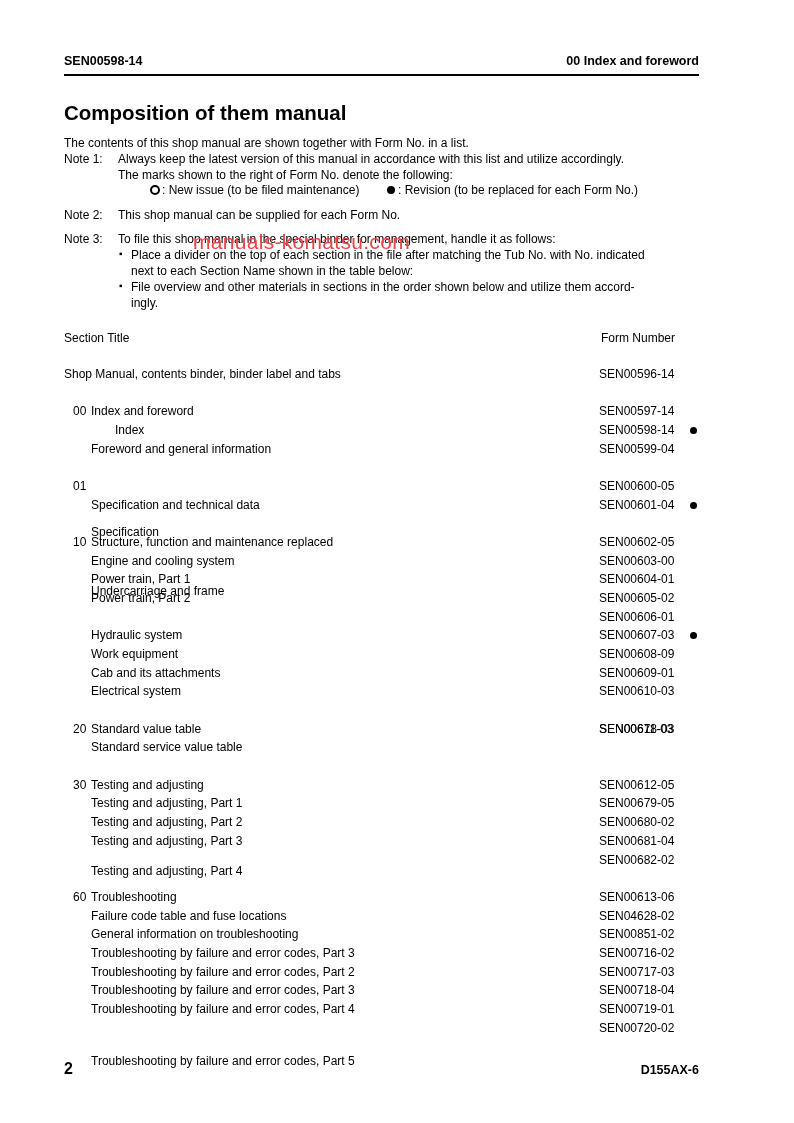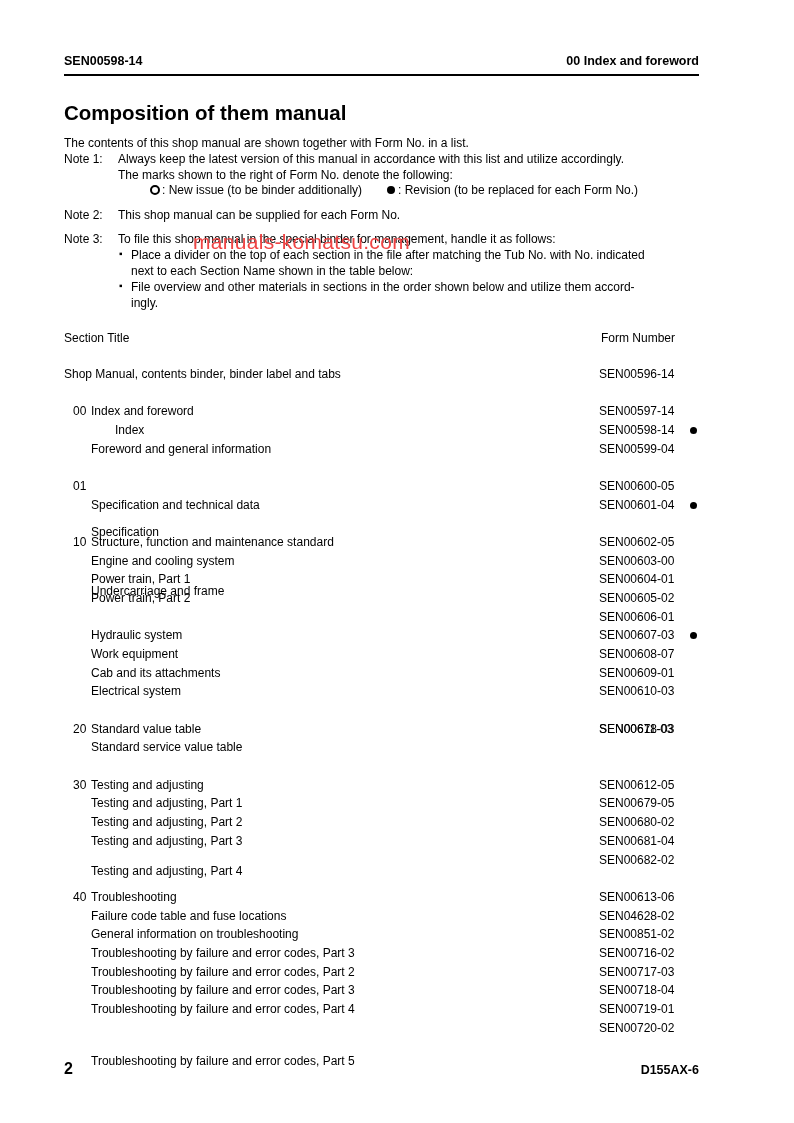--- a/index.html
+++ b/index.html
@@ -33,21 +33,21 @@
 <h1 class="title">Composition of them manual</h1>
 
 <div class="txt" style="left:64px; top:135px;">The contents of this shop manual are shown together with Form No. in a list.</div>
 
 <div class="txt" style="left:64px; top:151px;">Note 1:</div>
 <div class="txt" style="left:118px; top:151px;">Always keep the latest version of this manual in accordance with this list and utilize accordingly.</div>
 <div class="txt" style="left:118px; top:167px;">The marks shown to the right of Form No. denote the following:</div>
 <div class="txt" style="left:150px; top:182px;">
   <span class="marks">
       <span class="circle-mark"></span>
-      <span>:  New issue (to be binder additionally)</span>
+      <span>:  New issue (to be filed maintenance)</span>
     </span>
 </div>
 <div class="txt" style="left:387px; top:182px;">
   <span class="marks">
       <span class="dot-mark"></span>
       <span>:  Revision (to be replaced for each Form No.)</span>
     </span>
 </div>
 
 <div class="txt" style="left:64px; top:207px;">Note 2:</div>
@@ -77,56 +77,56 @@
     <span class="rev-dot" style="top: 427px;"></span>
     <div class="row-title" style="left: 91px; top: 442px;">Foreword and general information</div>
     <div class="row-form" style="top: 442px;">SEN00599-04</div>
     <div class="row-title" style="left: 73px; top: 479px;">01</div>
     <div class="row-title" style="left: 91px; top: 479px; margin-top: 46px;">Specification</div>
     <div class="row-form" style="top: 479px;">SEN00600-05</div>
     <div class="row-title" style="left: 91px; top: 498px;">Specification and technical data</div>
     <div class="row-form" style="top: 498px;">SEN00601-04</div>
     <span class="rev-dot" style="top: 502px;"></span>
     <div class="row-title" style="left: 73px; top: 535px;">10</div>
-    <div class="row-title" style="left: 91px; top: 535px;">Structure, function and maintenance standard</div>
+    <div class="row-title" style="left: 91px; top: 535px;">Structure, function and maintenance replaced</div>
     <div class="row-form" style="top: 535px;">SEN00602-05</div>
     <div class="row-title" style="left: 91px; top: 554px;">Engine and cooling system</div>
     <div class="row-form" style="top: 554px;">SEN00603-00</div>
     <div class="row-title" style="left: 91px; top: 572px;">Power train, Part 1</div>
     <div class="row-form" style="top: 572px;">SEN00604-01</div>
     <div class="row-title" style="left: 91px; top: 591px;">Power train, Part 2</div>
     <div class="row-form" style="top: 591px;">SEN00605-02</div>
     <div class="row-title" style="left: 91px; top: 584px;">Undercarriage and frame</div>
     <div class="row-form" style="top: 610px;">SEN00606-01</div>
     <div class="row-title" style="left: 91px; top: 628px;">Hydraulic system</div>
     <div class="row-form" style="top: 628px;">SEN00607-03</div>
     <span class="rev-dot" style="top: 632px;"></span>
     <div class="row-title" style="left: 91px; top: 647px;">Work equipment</div>
-    <div class="row-form" style="top: 647px;">SEN00608-07</div>
+    <div class="row-form" style="top: 647px;">SEN00608-09</div>
     <div class="row-title" style="left: 91px; top: 666px;">Cab and its attachments</div>
     <div class="row-form" style="top: 666px;">SEN00609-01</div>
     <div class="row-title" style="left: 91px; top: 684px;">Electrical system</div>
     <div class="row-form" style="top: 684px;">SEN00610-03</div>
     <div class="row-title" style="left: 73px; top: 722px;">20</div>
     <div class="row-title" style="left: 91px; top: 722px;">Standard value table</div>
     <div class="row-form" style="top: 722px;">SEN00611-03</div>
     <div class="row-title" style="left: 91px; top: 740px;">Standard service value table</div>
     <div class="row-form" style="top: 722px;">SEN00678-03</div>
     <div class="row-title" style="left: 73px; top: 778px;">30</div>
     <div class="row-title" style="left: 91px; top: 778px;">Testing and adjusting</div>
     <div class="row-form" style="top: 778px;">SEN00612-05</div>
     <div class="row-title" style="left: 91px; top: 796px;">Testing and adjusting, Part 1</div>
     <div class="row-form" style="top: 796px;">SEN00679-05</div>
     <div class="row-title" style="left: 91px; top: 815px;">Testing and adjusting, Part 2</div>
     <div class="row-form" style="top: 815px;">SEN00680-02</div>
     <div class="row-title" style="left: 91px; top: 834px;">Testing and adjusting, Part 3</div>
     <div class="row-form" style="top: 834px;">SEN00681-04</div>
     <div class="row-title" style="left: 91px; top: 864px;">Testing and adjusting, Part 4</div>
     <div class="row-form" style="top: 853px;">SEN00682-02</div>
-    <div class="row-title" style="left: 73px; top: 890px;">40</div>
+    <div class="row-title" style="left: 73px; top: 890px;">60</div>
     <div class="row-title" style="left: 91px; top: 890px;">Troubleshooting</div>
     <div class="row-form" style="top: 890px;">SEN00613-06</div>
     <div class="row-title" style="left: 91px; top: 909px;">Failure code table and fuse locations</div>
     <div class="row-form" style="top: 909px;">SEN04628-02</div>
     <div class="row-title" style="left: 91px; top: 927px;">General information on troubleshooting</div>
     <div class="row-form" style="top: 927px;">SEN00851-02</div>
     <div class="row-title" style="left: 91px; top: 946px;">Troubleshooting by failure and error codes, Part 3</div>
     <div class="row-form" style="top: 946px;">SEN00716-02</div>
     <div class="row-title" style="left: 91px; top: 965px;">Troubleshooting by failure and error codes, Part 2</div>
     <div class="row-form" style="top: 965px;">SEN00717-03</div>

